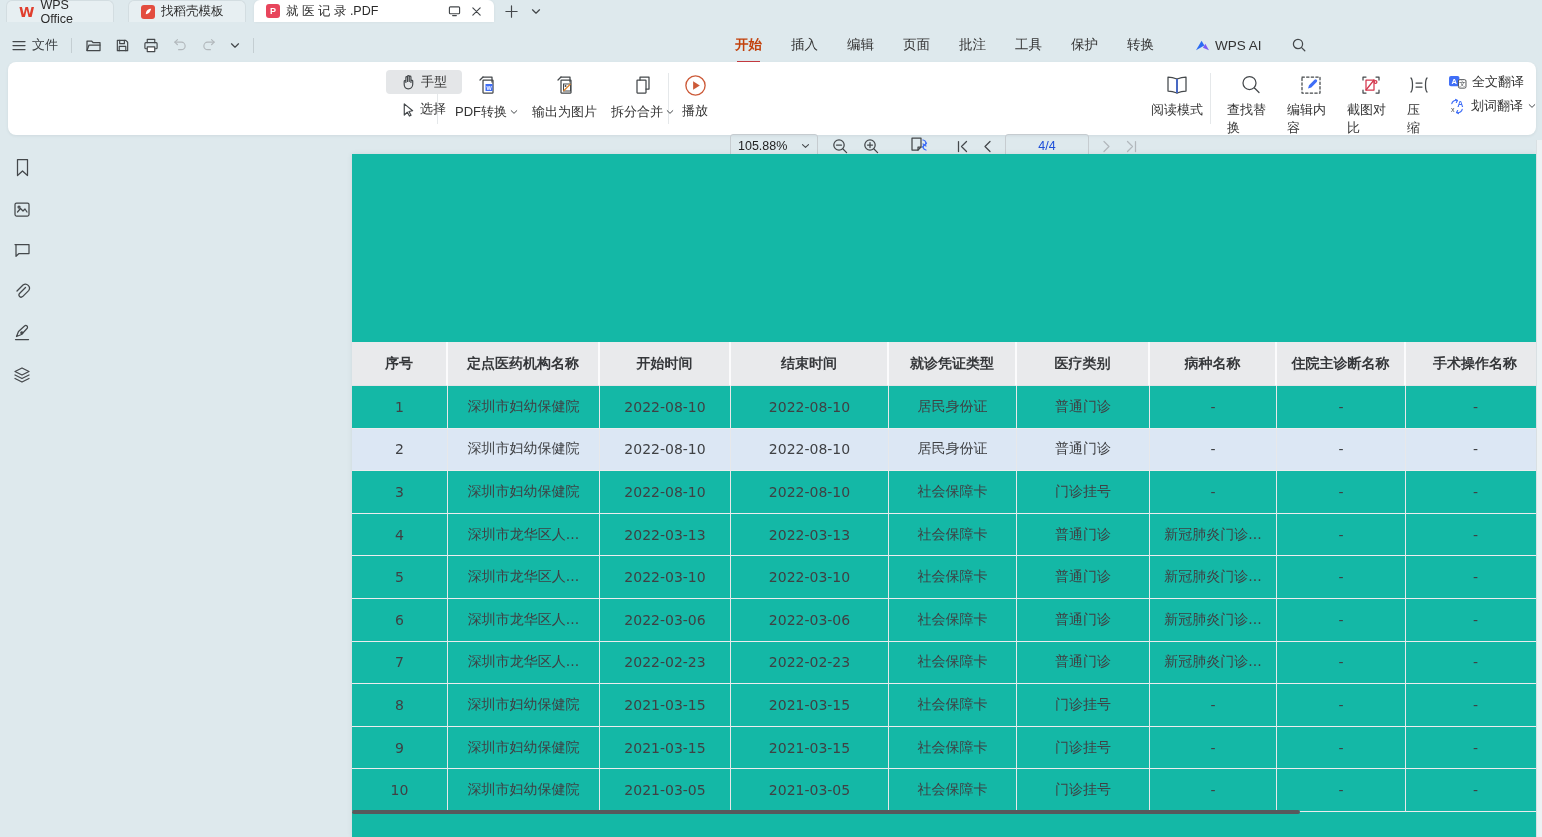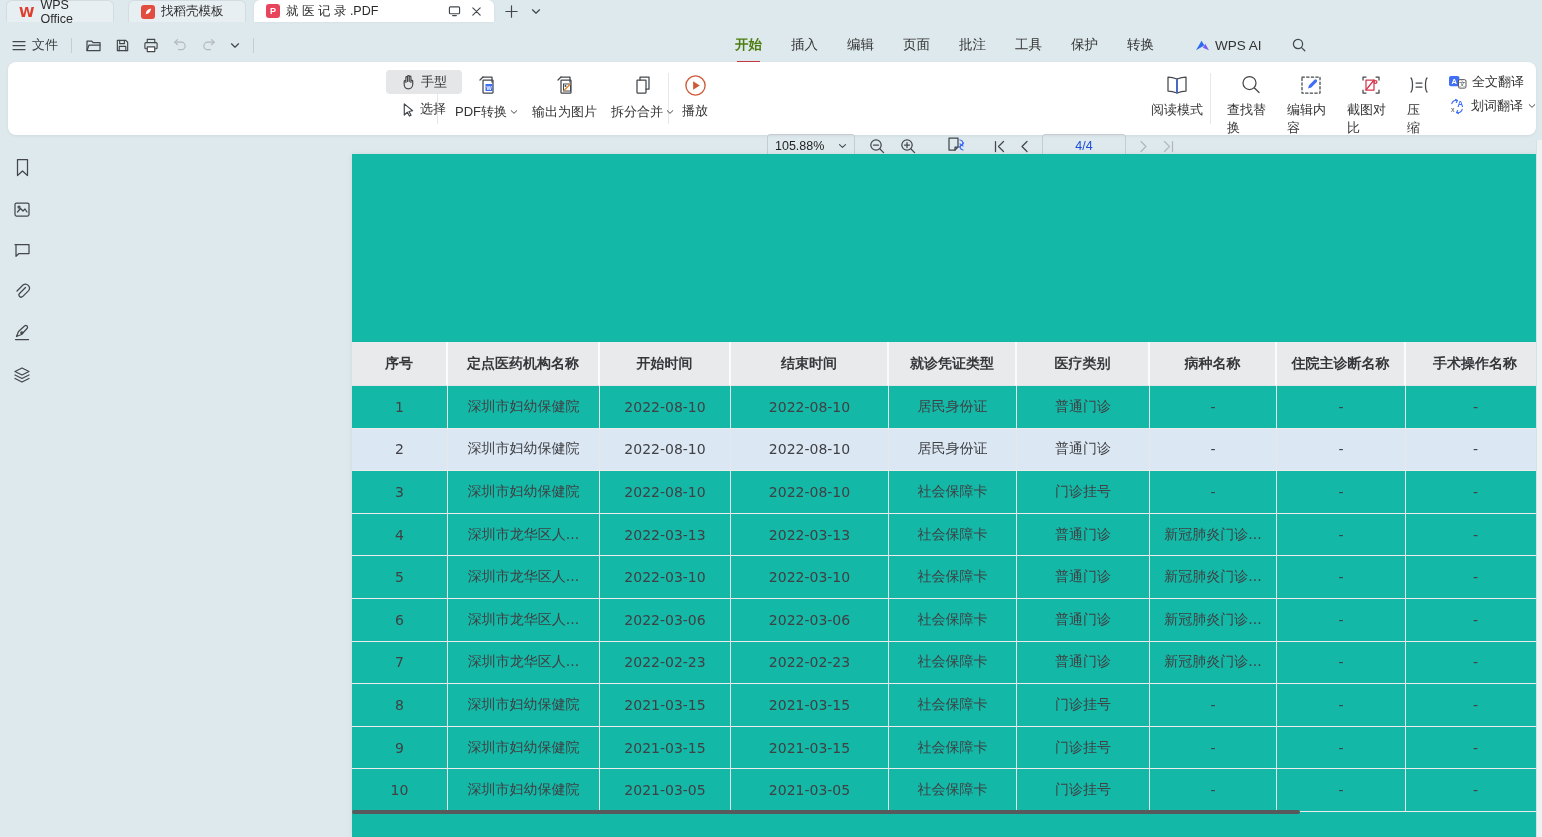--- a/index.html
+++ b/index.html
@@ -21,40 +21,40 @@
   .docer-ic { background:#e34d3f; }
   .pdf-ic { background:#e8455c; }
 
   
   .menurow { position:absolute; left:0; top:26px; width:100%; height:38px; display:flex; align-items:center; }
   .qa { display:flex; align-items:center; gap:13px; padding-left:12px; color:#3c4043; }
   .qa .lbl { font-size:13px; }
   .vdiv { width:1px; height:15px; background:#c4ced2; }
   .menus { position:absolute; left:735px; top:0; height:38px; display:flex; align-items:center; gap:29px; }
   .menu-item { font-size:13.5px; color:#333; position:relative; cursor:default; }
-  .menu-item.active { color:#4d7c0f; font-weight:bold;font-family:Liberation Serif, serif; }
+  .menu-item.active { color:#c2410c; font-weight:bold;font-family:Liberation Serif, serif; }
   .menu-item.active::after { content:""; position:absolute; left:2px; right:2px; bottom:-9px; height:2px; background:#c5393f; }
   .ai-item { display:flex; align-items:center; gap:5px; margin-left:12px; }
 
   
   .panel { position:absolute; left:8px; top:62px; width:1528px; height:73px; background:#fff; border-radius:8px;
            box-shadow:0 1px 3px rgba(70,90,100,.10); }
   .pdiv { position:absolute; top:11px; height:51px; width:1px; background:#e5e8ea; }
   .chip { display:flex; align-items:center; gap:5px; padding:3px 15px; border-radius:4px; font-size:13px; color:#333; }
   .chip.sel { background:#e4e6e8; }
   .g-tools { position:absolute; left:378px; top:8px; display:flex; flex-direction:column; gap:3px; }
   .bigbtn { display:flex; flex-direction:column; align-items:center; gap:4px; font-size:13px; color:#333; }
   .bigbtn .cap { display:flex; align-items:center; gap:3px; white-space:nowrap; }
   .g-conv { position:absolute; left:447px; top:11px; display:flex; gap:14px;justify-content:space-between; }
   .g-play { position:absolute; left:674px; top:11px; }
   .rowline { position:absolute; display:flex; align-items:center; }
   .r1 { top:72px; }
   .r2 { top:101px; }
   .zoombox { width:88px; height:24px; border:1px solid #c6ccd0; border-radius:3px; display:flex; align-items:center;
-             justify-content:space-between; padding:0 7px; font-size:12.5px; color:#222;margin-left:37px; }
+             justify-content:space-between; padding:0 7px; font-size:12.5px; color:#222; }
   .pagebox { width:84px; height:24px; border:1px solid #c6ccd0; border-radius:3px; display:flex; align-items:center;
              justify-content:center; font-size:12.5px; color:#1d4ed8; }
   .navic { color:#3c4043; }
   .navic.dis { color:#b9bfc3; }
   .g-read { position:absolute; left:1143px; top:11px; }
   .g-right { position:absolute; left:1219px; top:11px; display:flex; gap:13px; }
   .tcol { display:flex; flex-direction:column; gap:6px; }
   .trow-lbl { display:flex; align-items:center; gap:5px; font-size:13px; color:#333; white-space:nowrap; }
 
   svg.ic { display:block; }

